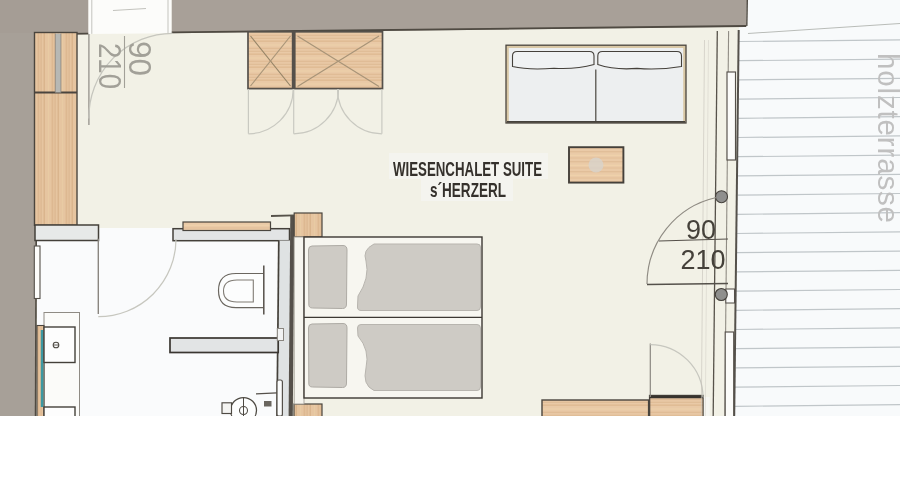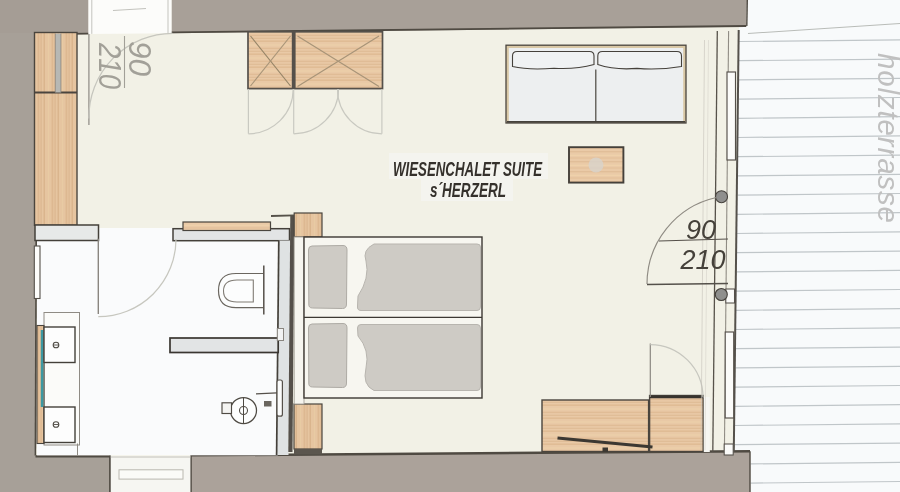--- a/index.html
+++ b/index.html
@@ -1,15 +1,15 @@
 <!DOCTYPE html>
 <html><head><meta charset="utf-8">
 <style>
 html,body{margin:0;padding:0;background:#fff;}
-#c{position:relative;width:900px;height:492px;overflow:hidden;font-style:italic;}
+#c{position:relative;width:900px;height:416px;overflow:hidden;}
 svg{display:block;filter:blur(0.42px);}
 </style></head>
 <body>
 <div id="c">
 <svg width="900" height="492" viewBox="0 0 900 492">
 <defs>
 <pattern id="wv" width="14" height="200" patternUnits="userSpaceOnUse">
   <rect width="14" height="200" fill="#e6c5a0"></rect>
   <rect x="1.5" width="1.5" height="200" fill="#cfa77e" opacity="0.55"></rect>
   <rect x="6" width="1.1" height="200" fill="#e9cda4" opacity="0.85"></rect>

